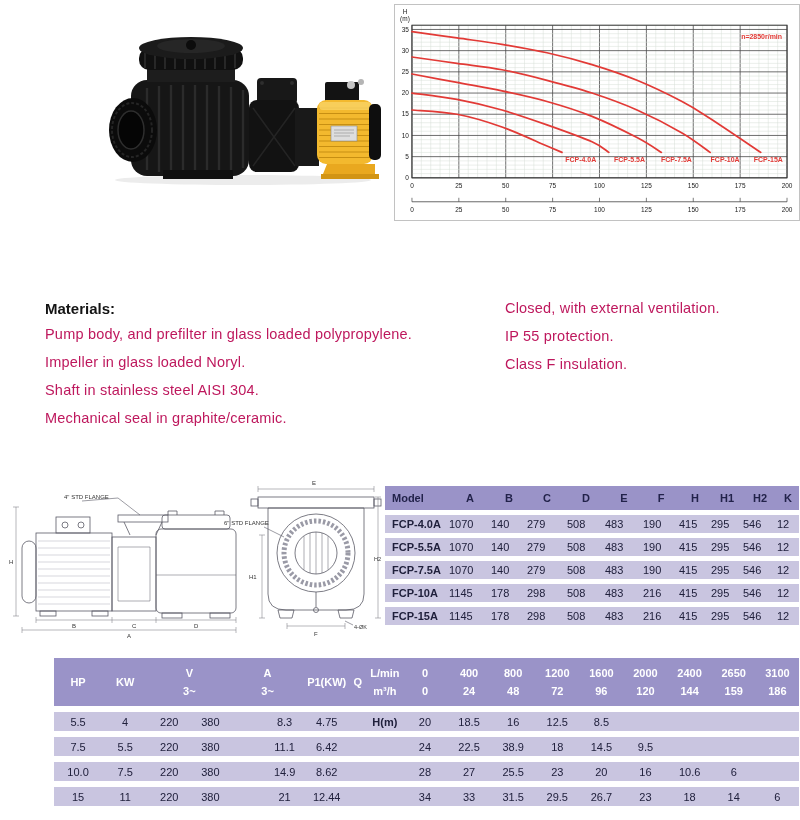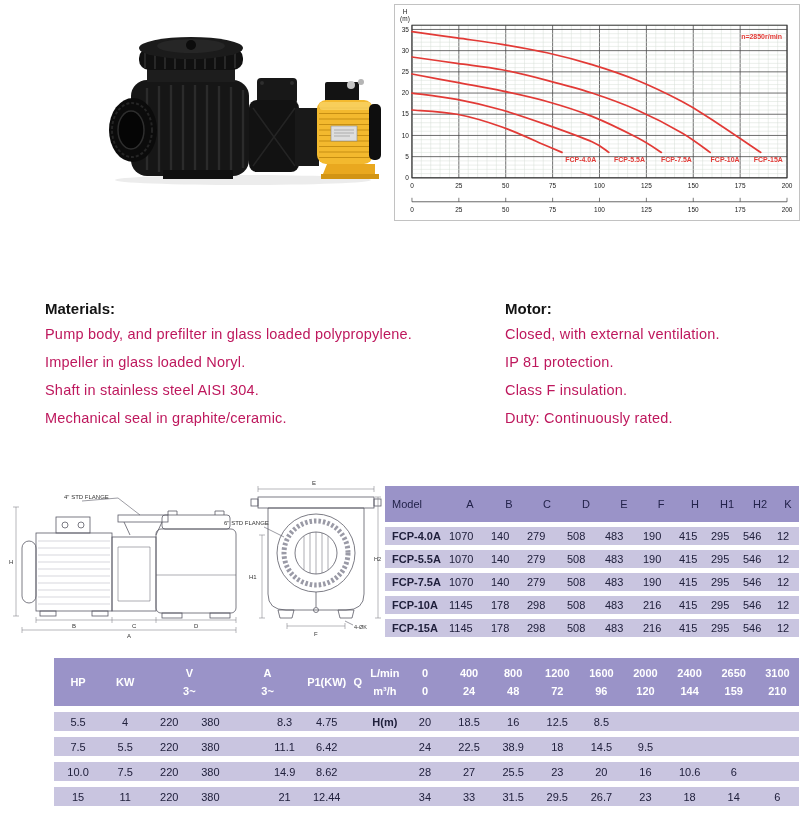--- a/index.html
+++ b/index.html
@@ -29,22 +29,22 @@
   .sec-line{font-size:14.5px;color:#be185d;margin-bottom:12px;letter-spacing:.2px;}
 
   
   .drawings{position:absolute;left:6px;top:477px;width:378px;height:163px;}
   .dtext{font-size:6px;fill:#333;font-family:"Liberation Sans",sans-serif;}
   .dtext-sm{font-size:5.5px;fill:#333;font-family:"Liberation Sans",sans-serif;}
 
   
   .dim-table{position:absolute;left:385px;top:481px;width:414px;
              border-collapse:separate;border-spacing:0 5px;table-layout:fixed;}
-  .dim-table th{background:var(--hdr);color:#22224a;font-size:11px;font-weight:400;
-                padding:12px 0;text-align:center;}
+  .dim-table th{background:var(--hdr);color:#22224a;font-size:11px;font-weight:700;
+                padding:6px 0;text-align:center;}
   .dim-table td{background:var(--row);color:#20203c;font-size:11px;
                 padding:3px 0;}
   .dim-table .first{text-align:left;padding-left:7px;}
   .dim-table .model{font-weight:700;}
 
   
   .perf-table{position:absolute;left:54px;top:652px;width:745px;
               border-collapse:separate;border-spacing:0 6px;table-layout:fixed;}
   .perf-table th{background:var(--hdr);color:#fff;font-size:11px;font-weight:700;
                  vertical-align:middle;padding:3px 0;height:42px;text-align:center;}
@@ -234,25 +234,23 @@
 
   <div class="materials">
     <div class="sec-title">Materials:</div>
     <div class="sec-line">Pump body, and prefilter in glass loaded polypropylene.</div>
     <div class="sec-line">Impeller in glass loaded Noryl.</div>
     <div class="sec-line">Shaft in stainless steel AISI 304.</div>
     <div class="sec-line">Mechanical seal in graphite/ceramic.</div>
   </div>
 
   <div class="motor-sec">
-    <div class="sec-title">Motor:</div>
     <div class="sec-line">Closed, with external ventilation.</div>
-    <div class="sec-line">IP 81 protection.</div>
+    <div class="sec-line">IP 55 protection.</div>
     <div class="sec-line">Class F insulation.</div>
-    <div class="sec-line">Duty: Continuously rated.</div>
   </div>
 
   <svg class="drawings" viewBox="0 0 378 163">
 
     <g stroke="#5a5a66" fill="none" stroke-width="0.8">
       <rect x="16" y="64" width="14" height="62" rx="7"></rect>
       <rect x="30" y="56" width="76" height="78"></rect>
       <path d="M32 64H104M32 71H104M32 78H104M32 85H104M32 92H104M32 99H104M32 106H104M32 113H104M32 120H104M32 127H104" stroke="#9a9aa6" stroke-width="0.4"></path>
       <rect x="50" y="40" width="34" height="16"></rect>
       <circle cx="59" cy="48" r="3"></circle>
@@ -477,21 +475,21 @@
           <th>
             <div>2400</div>
             <div>144</div>
           </th>
           <th>
             <div>2650</div>
             <div>159</div>
           </th>
           <th>
             <div>3100</div>
-            <div>210</div>
+            <div>186</div>
           </th>
         </tr>
       </thead>
     <tbody id="perf-body">
         <tr>
           <td>5.5</td>
           <td>4</td>
           <td>220</td>
           <td>380</td>
           <td></td>

